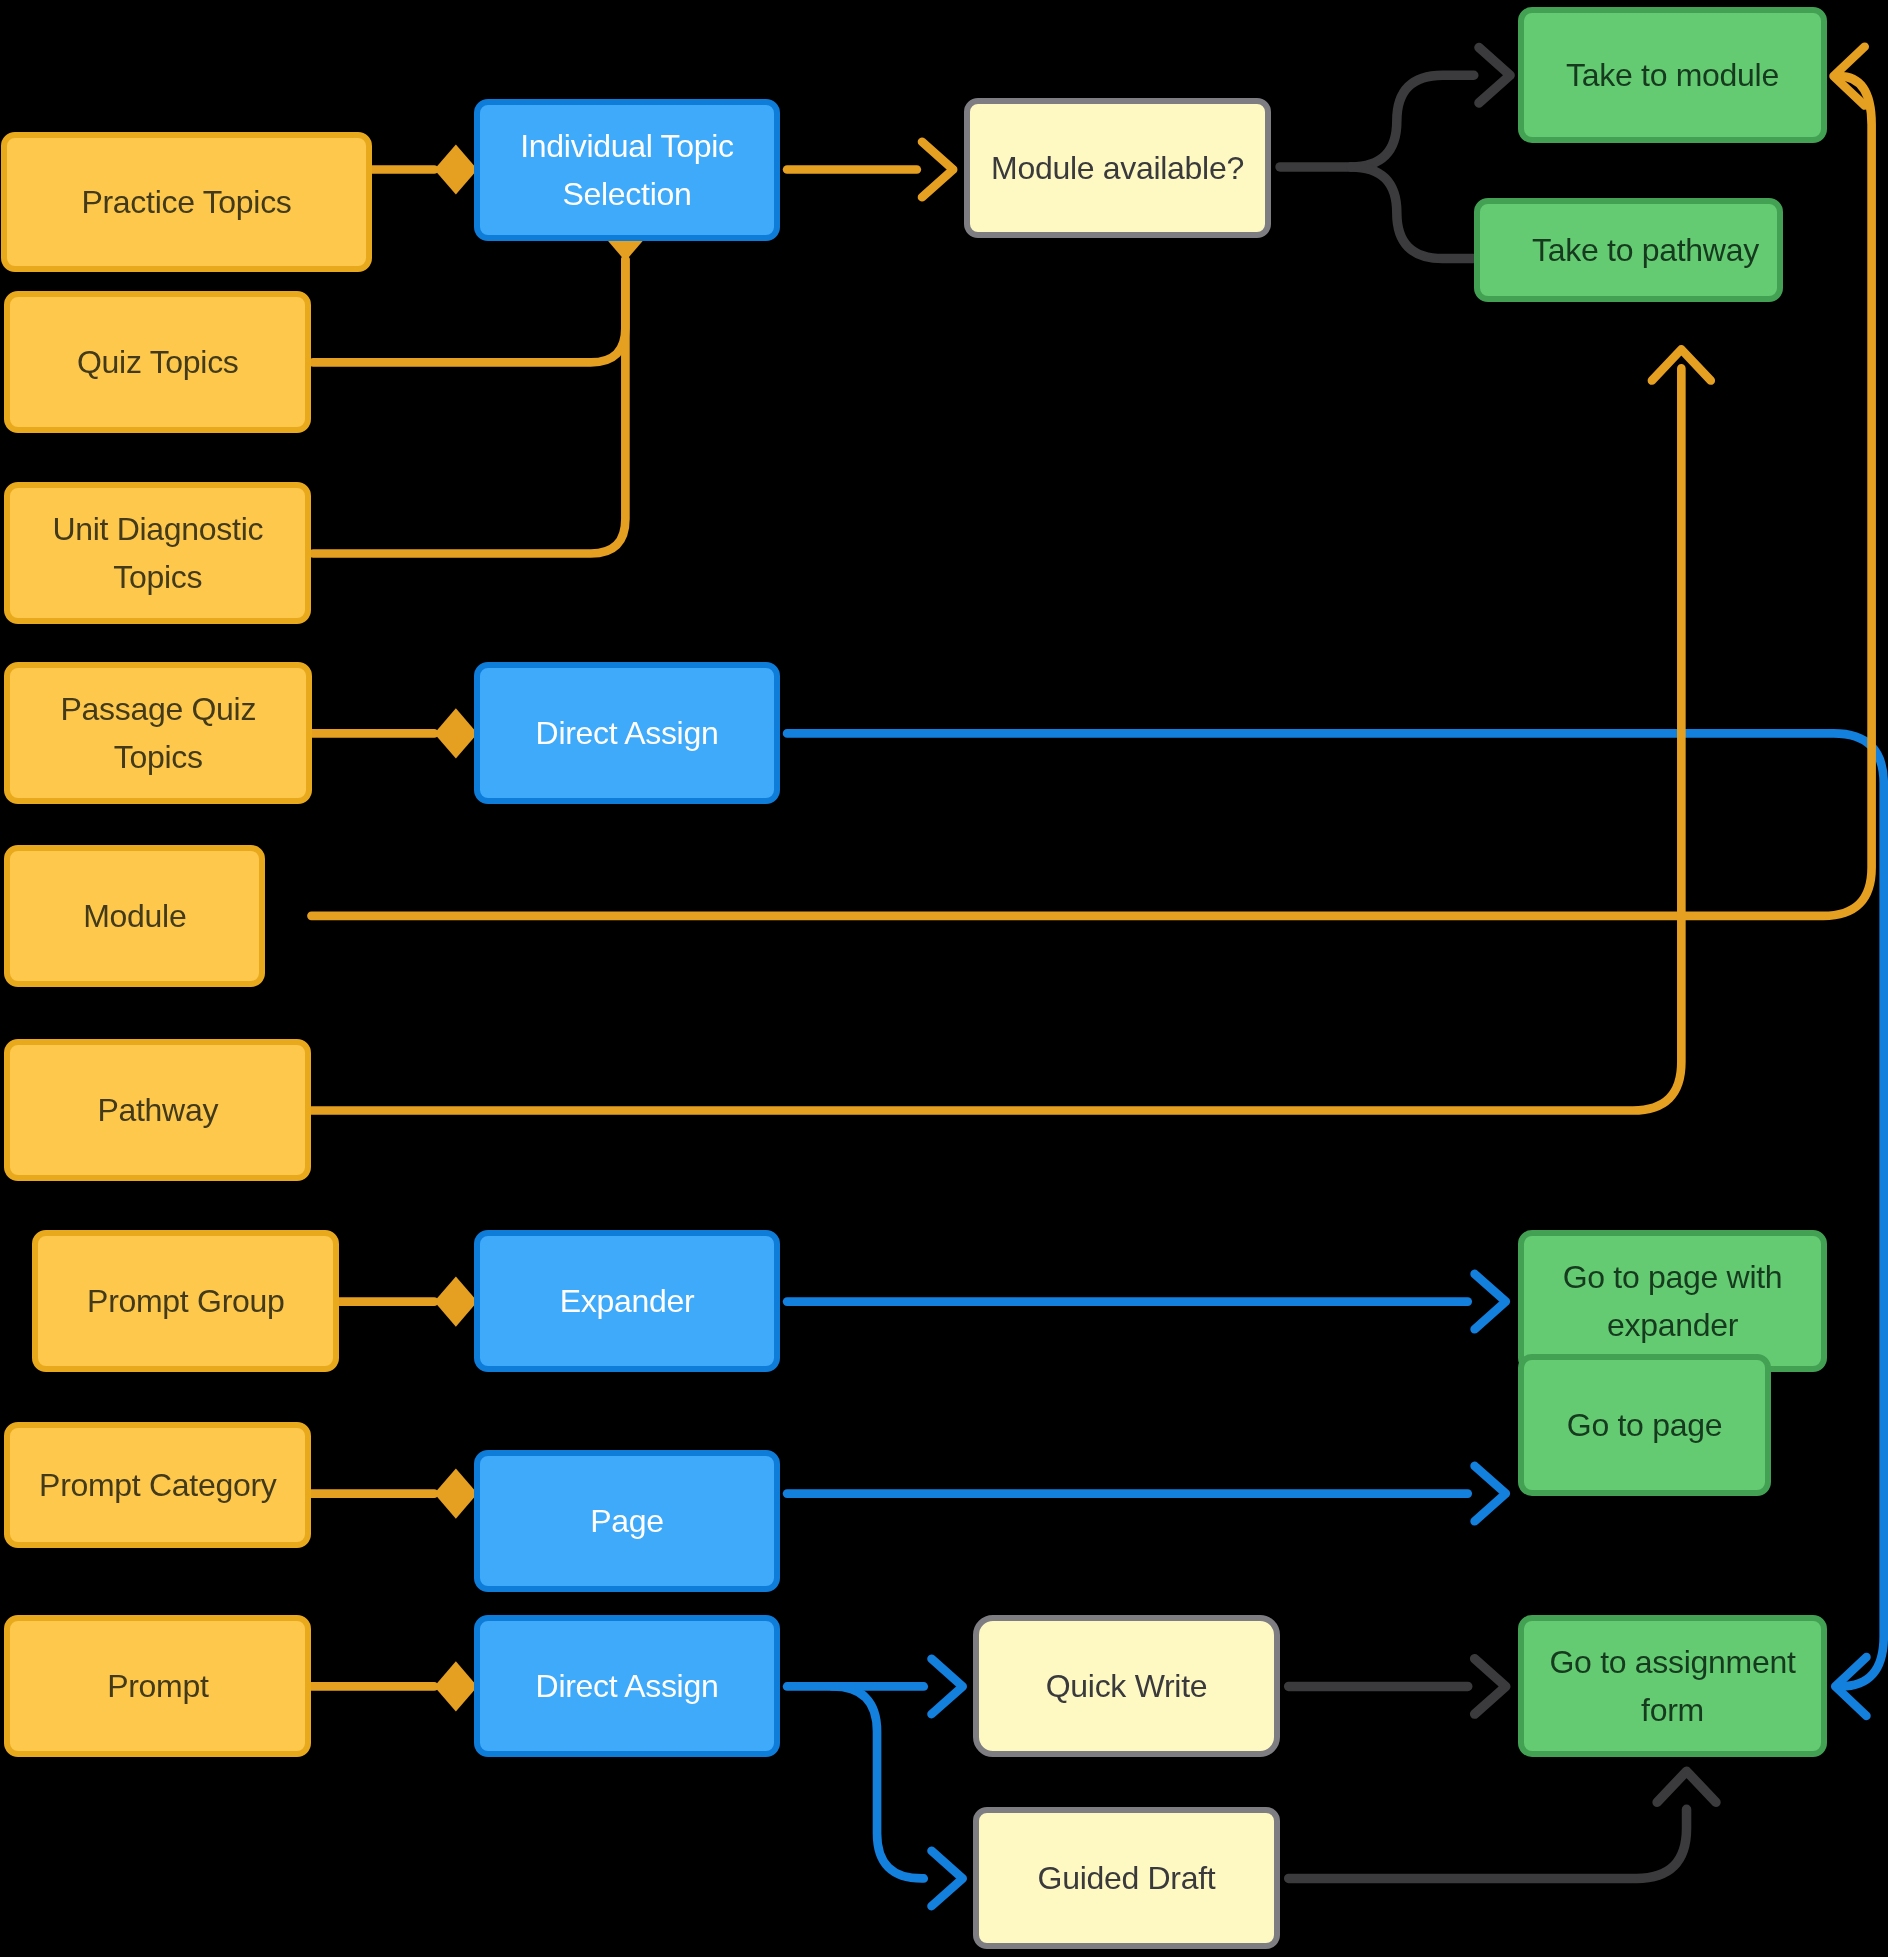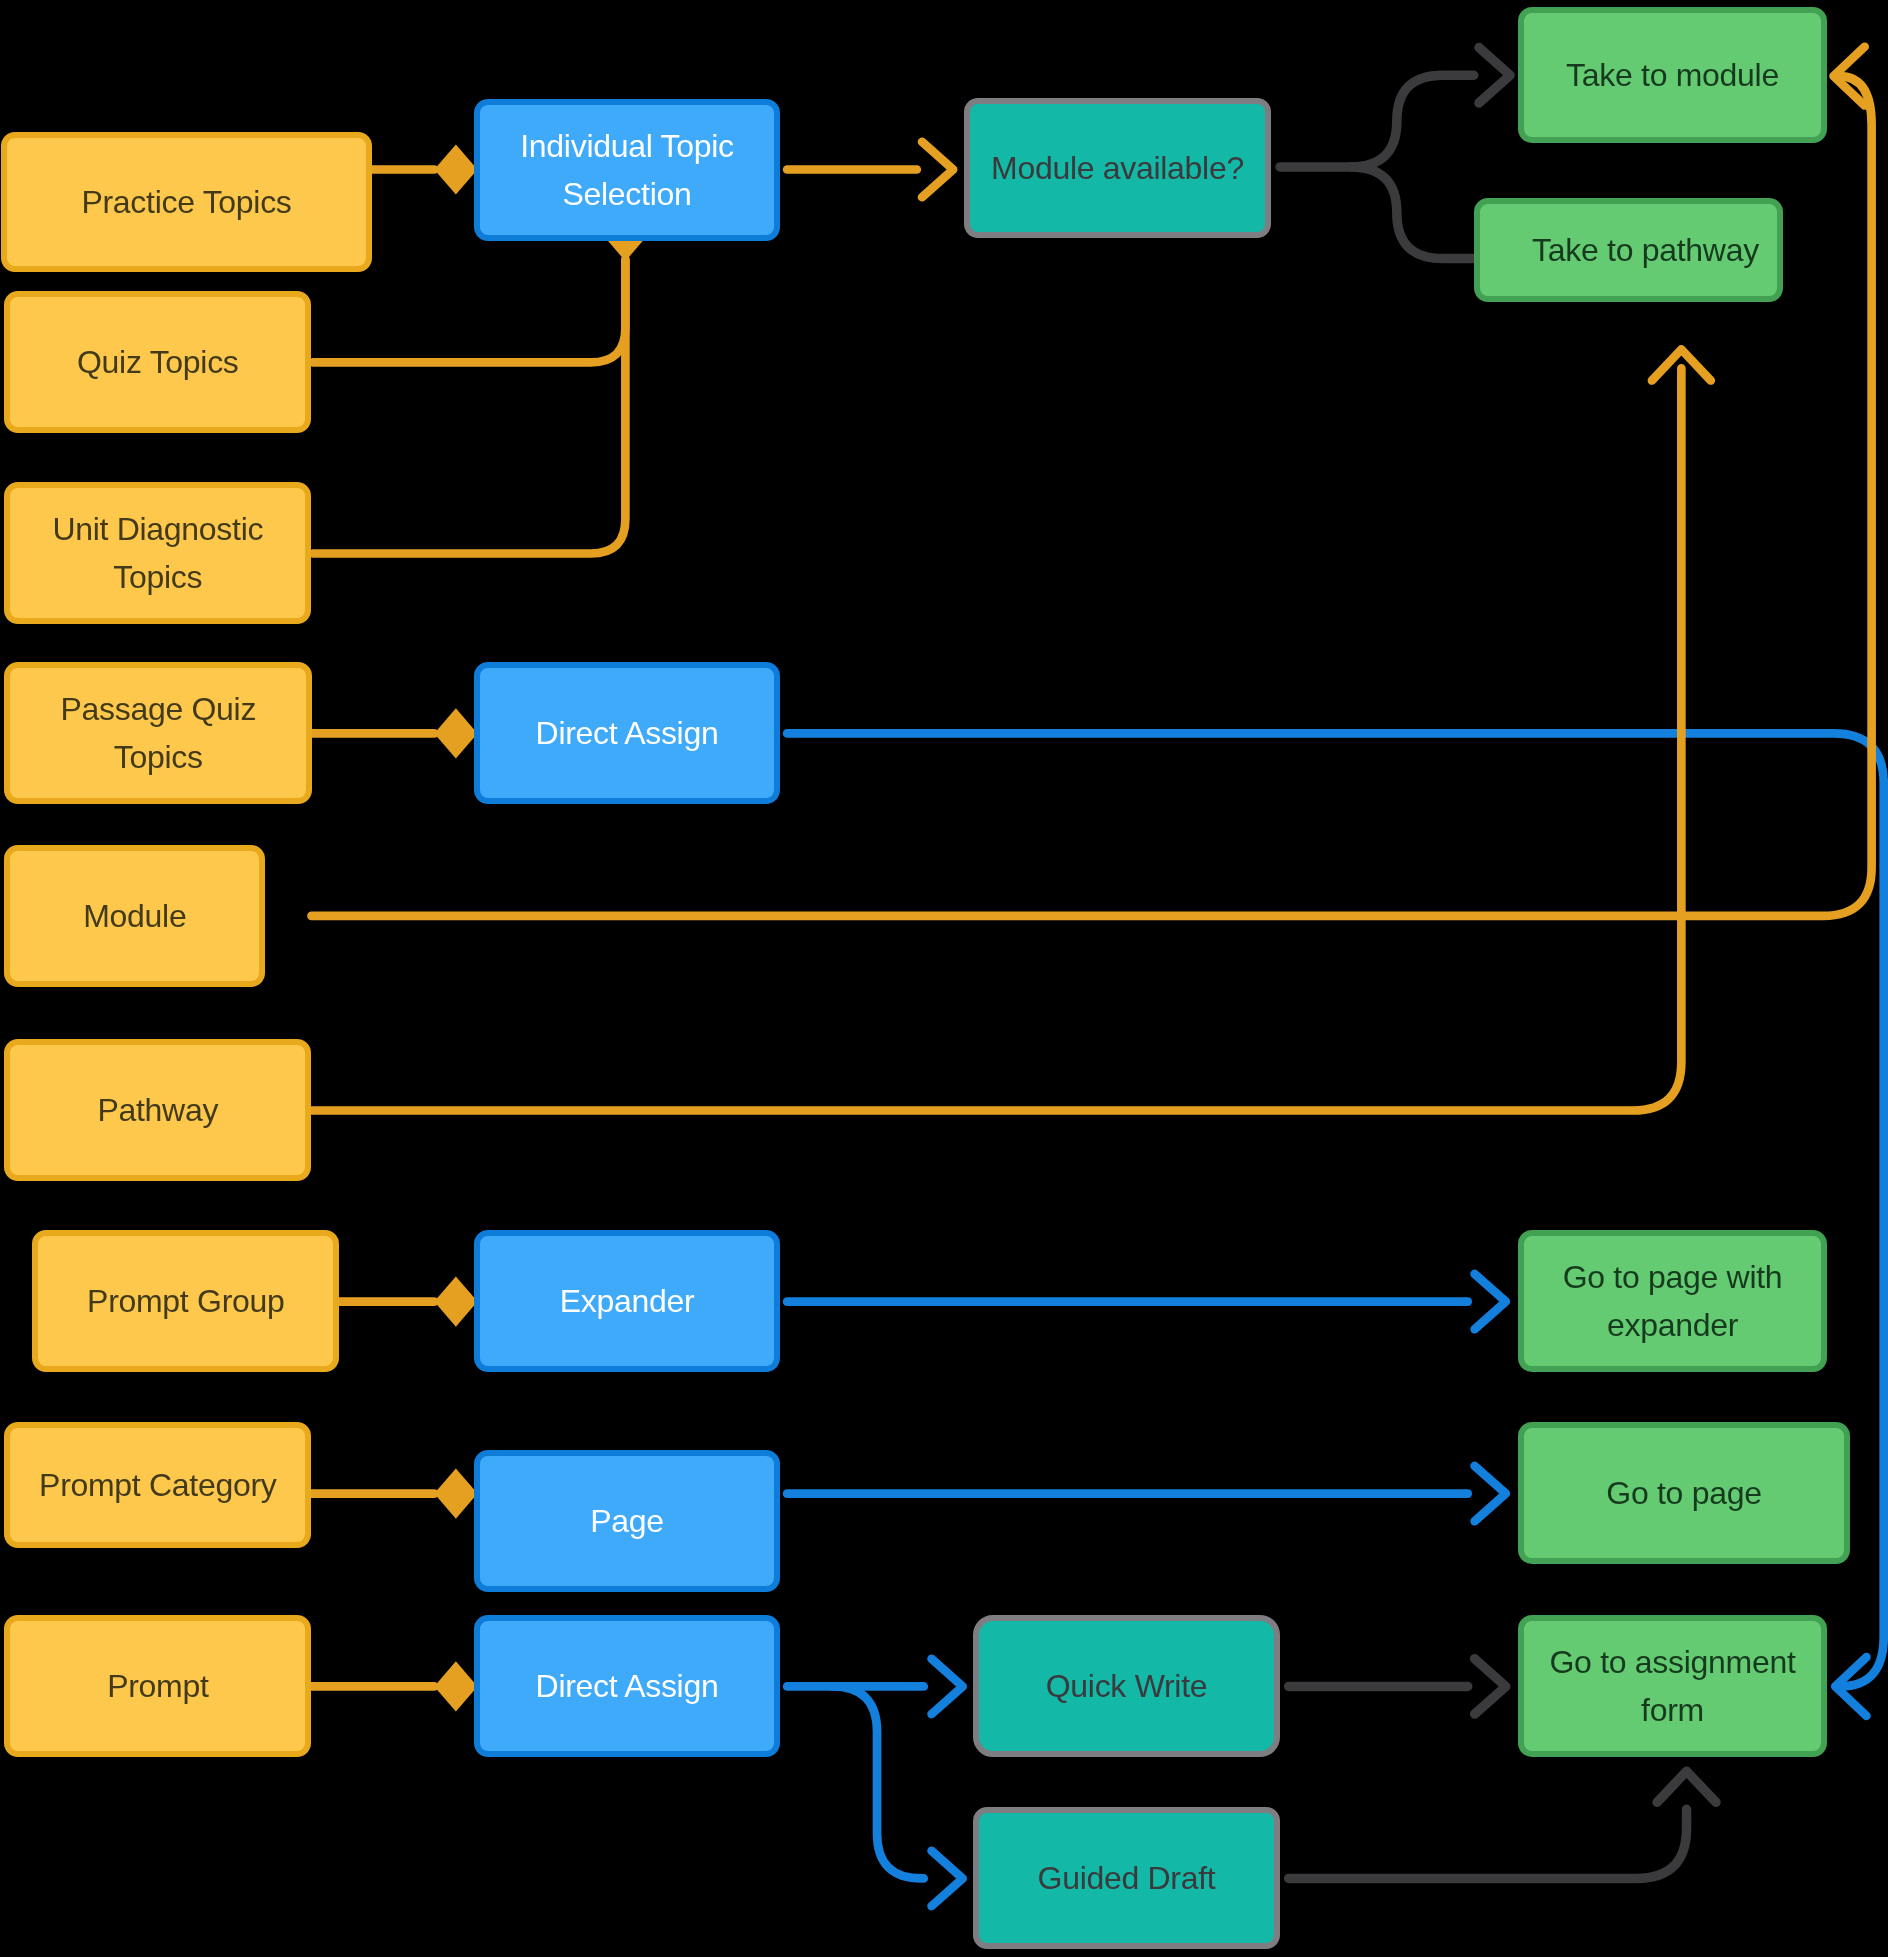--- a/index.html
+++ b/index.html
@@ -18,21 +18,21 @@
     text-align:center;
     border-radius:14px;
     font-size:32px; line-height:1.5; font-weight:500;
     letter-spacing:-0.3px;
     padding:5.2px 12px;
   }
   .node span { display:block; }
   .yellow { background:#FDC84C; border:6px solid #E9A91D; color:#423A1A; }
   .blue   { background:#3FA9FA; border:6px solid #0E7CD9; color:#FFFFFF; }
   .green  { background:#65CB72; border:6px solid #42A153; color:#163A1E; }
-  .white  { background:#14b8a6; border:6px solid #7E7E82; color:#3A3A3C; }
+  .white  { background:#fef9c3; border:6px solid #7E7E82; color:#3A3A3C; }
 </style>
 </head>
 <body>
 
 <div class="canvas">
 
   <svg class="edges" width="1889" height="1958" viewBox="0 0 2184 2264">
 
     <g stroke="#3B3B3D" stroke-width="11" fill="none" stroke-linecap="round" stroke-linejoin="round">
       <path d="M 1480 193 H 1562"></path>
@@ -141,21 +141,21 @@
 
   <div class="node green" style="left:1518px; top:7px; width:309px; height:136px;">
     <span>Take to module</span>
     </div>
   <div class="node green" style="left:1474px; top:198px; width:309px; height:104px;padding-left:46px;">
     <span>Take to pathway</span>
     </div>
   <div class="node green" style="left:1518px; top:1230px; width:309px; height:142px;">
     <span>Go to page with expander</span>
     </div>
-  <div class="node green" style="left:1518px; top:1422px; width:332px; height:142px;">
+  <div class="node green" style="left:1518px; top:1354px; width:253px; height:142px;">
     <span>Go to page</span>
     </div>
   <div class="node green" style="left:1518px; top:1615px; width:309px; height:142px;">
     <span>Go to assignment form</span>
     </div>
 
 </div>
 
 
 </body></html>

